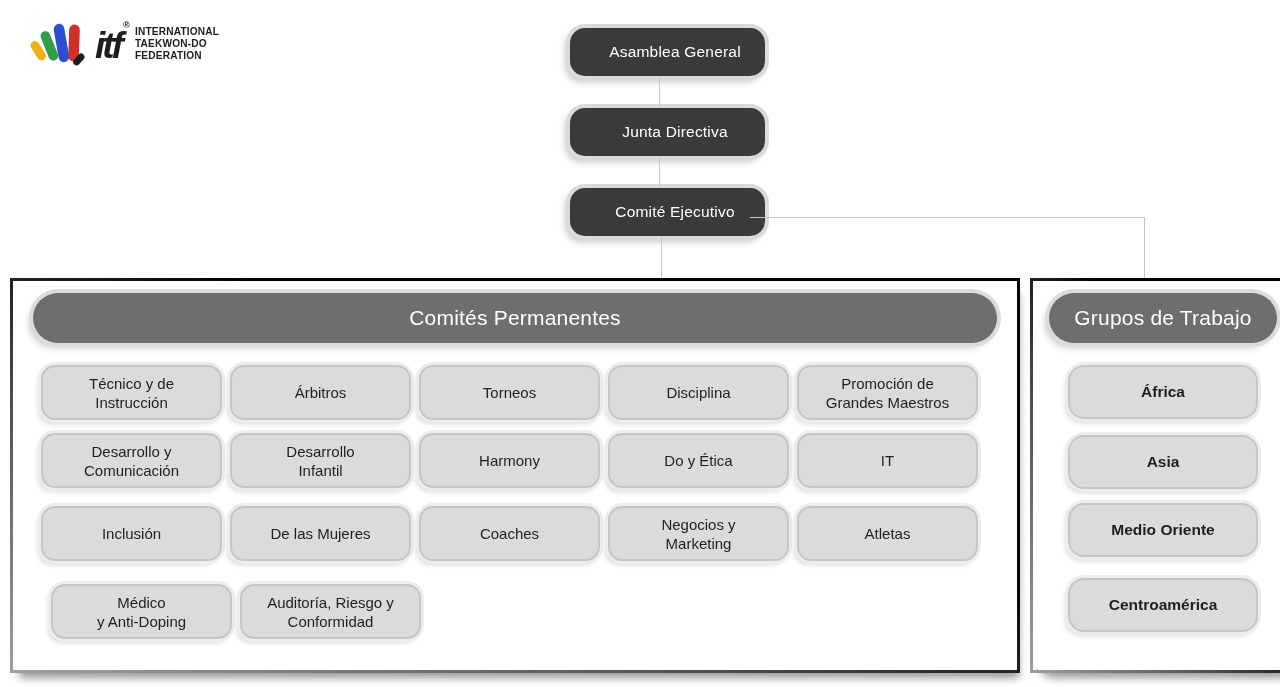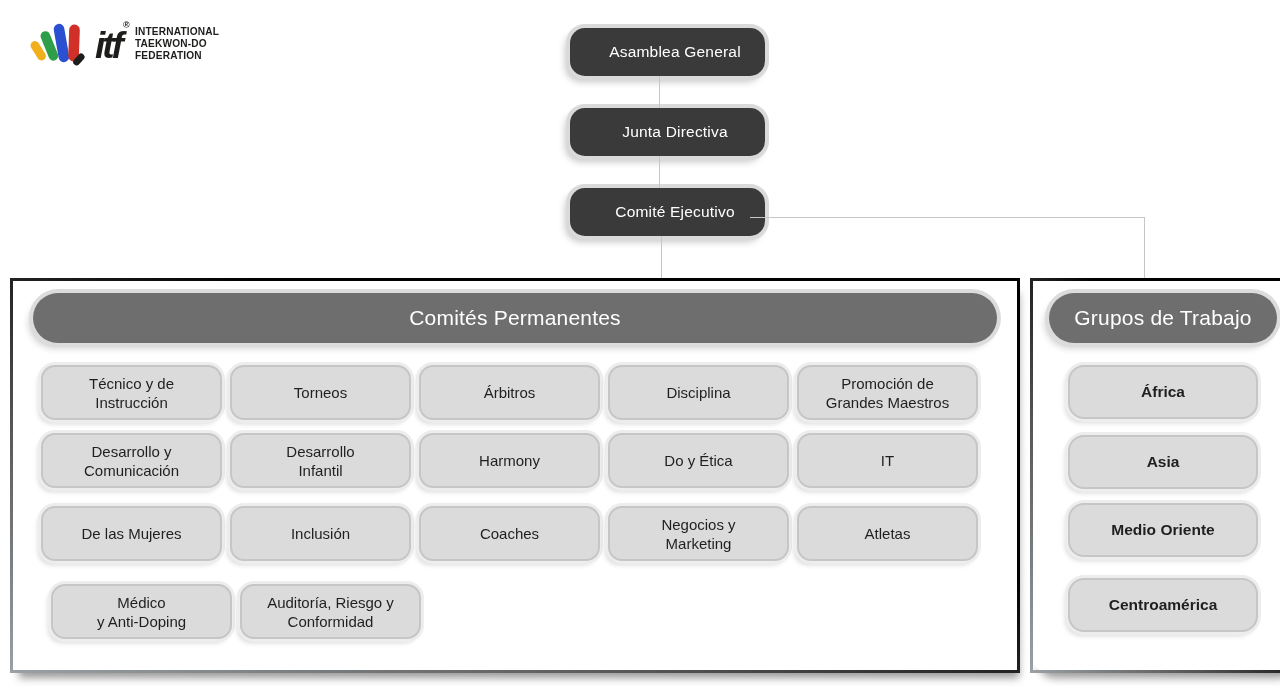--- a/index.html
+++ b/index.html
@@ -108,38 +108,38 @@
   <div class="vline v2"></div>
   <div class="vline v3"></div>
   <div class="hline h1"></div>
   <div class="vline v4"></div>
 
   <div class="panel panel-left">
     <div class="panel-header">Comités Permanentes</div>
     <div class="row r1">
       <div class="cell">Técnico y de
 Instrucción</div>
+      <div class="cell">Árbitros</div>
       <div class="cell">Torneos</div>
-      <div class="cell">Árbitros</div>
       <div class="cell">Disciplina</div>
       <div class="cell">Promoción de
 Grandes Maestros</div>
     </div>
     <div class="row r2">
       <div class="cell">Desarrollo y
 Comunicación</div>
       <div class="cell">Desarrollo
 Infantil</div>
       <div class="cell">Harmony</div>
       <div class="cell">Do y Ética</div>
       <div class="cell">IT</div>
     </div>
     <div class="row r3">
+      <div class="cell">Inclusión</div>
       <div class="cell">De las Mujeres</div>
-      <div class="cell">Inclusión</div>
       <div class="cell">Coaches</div>
       <div class="cell">Negocios y
 Marketing</div>
       <div class="cell">Atletas</div>
     </div>
     <div class="row r4">
       <div class="cell">Médico
 y Anti-Doping</div>
       <div class="cell">Auditoría, Riesgo y
 Conformidad</div>

